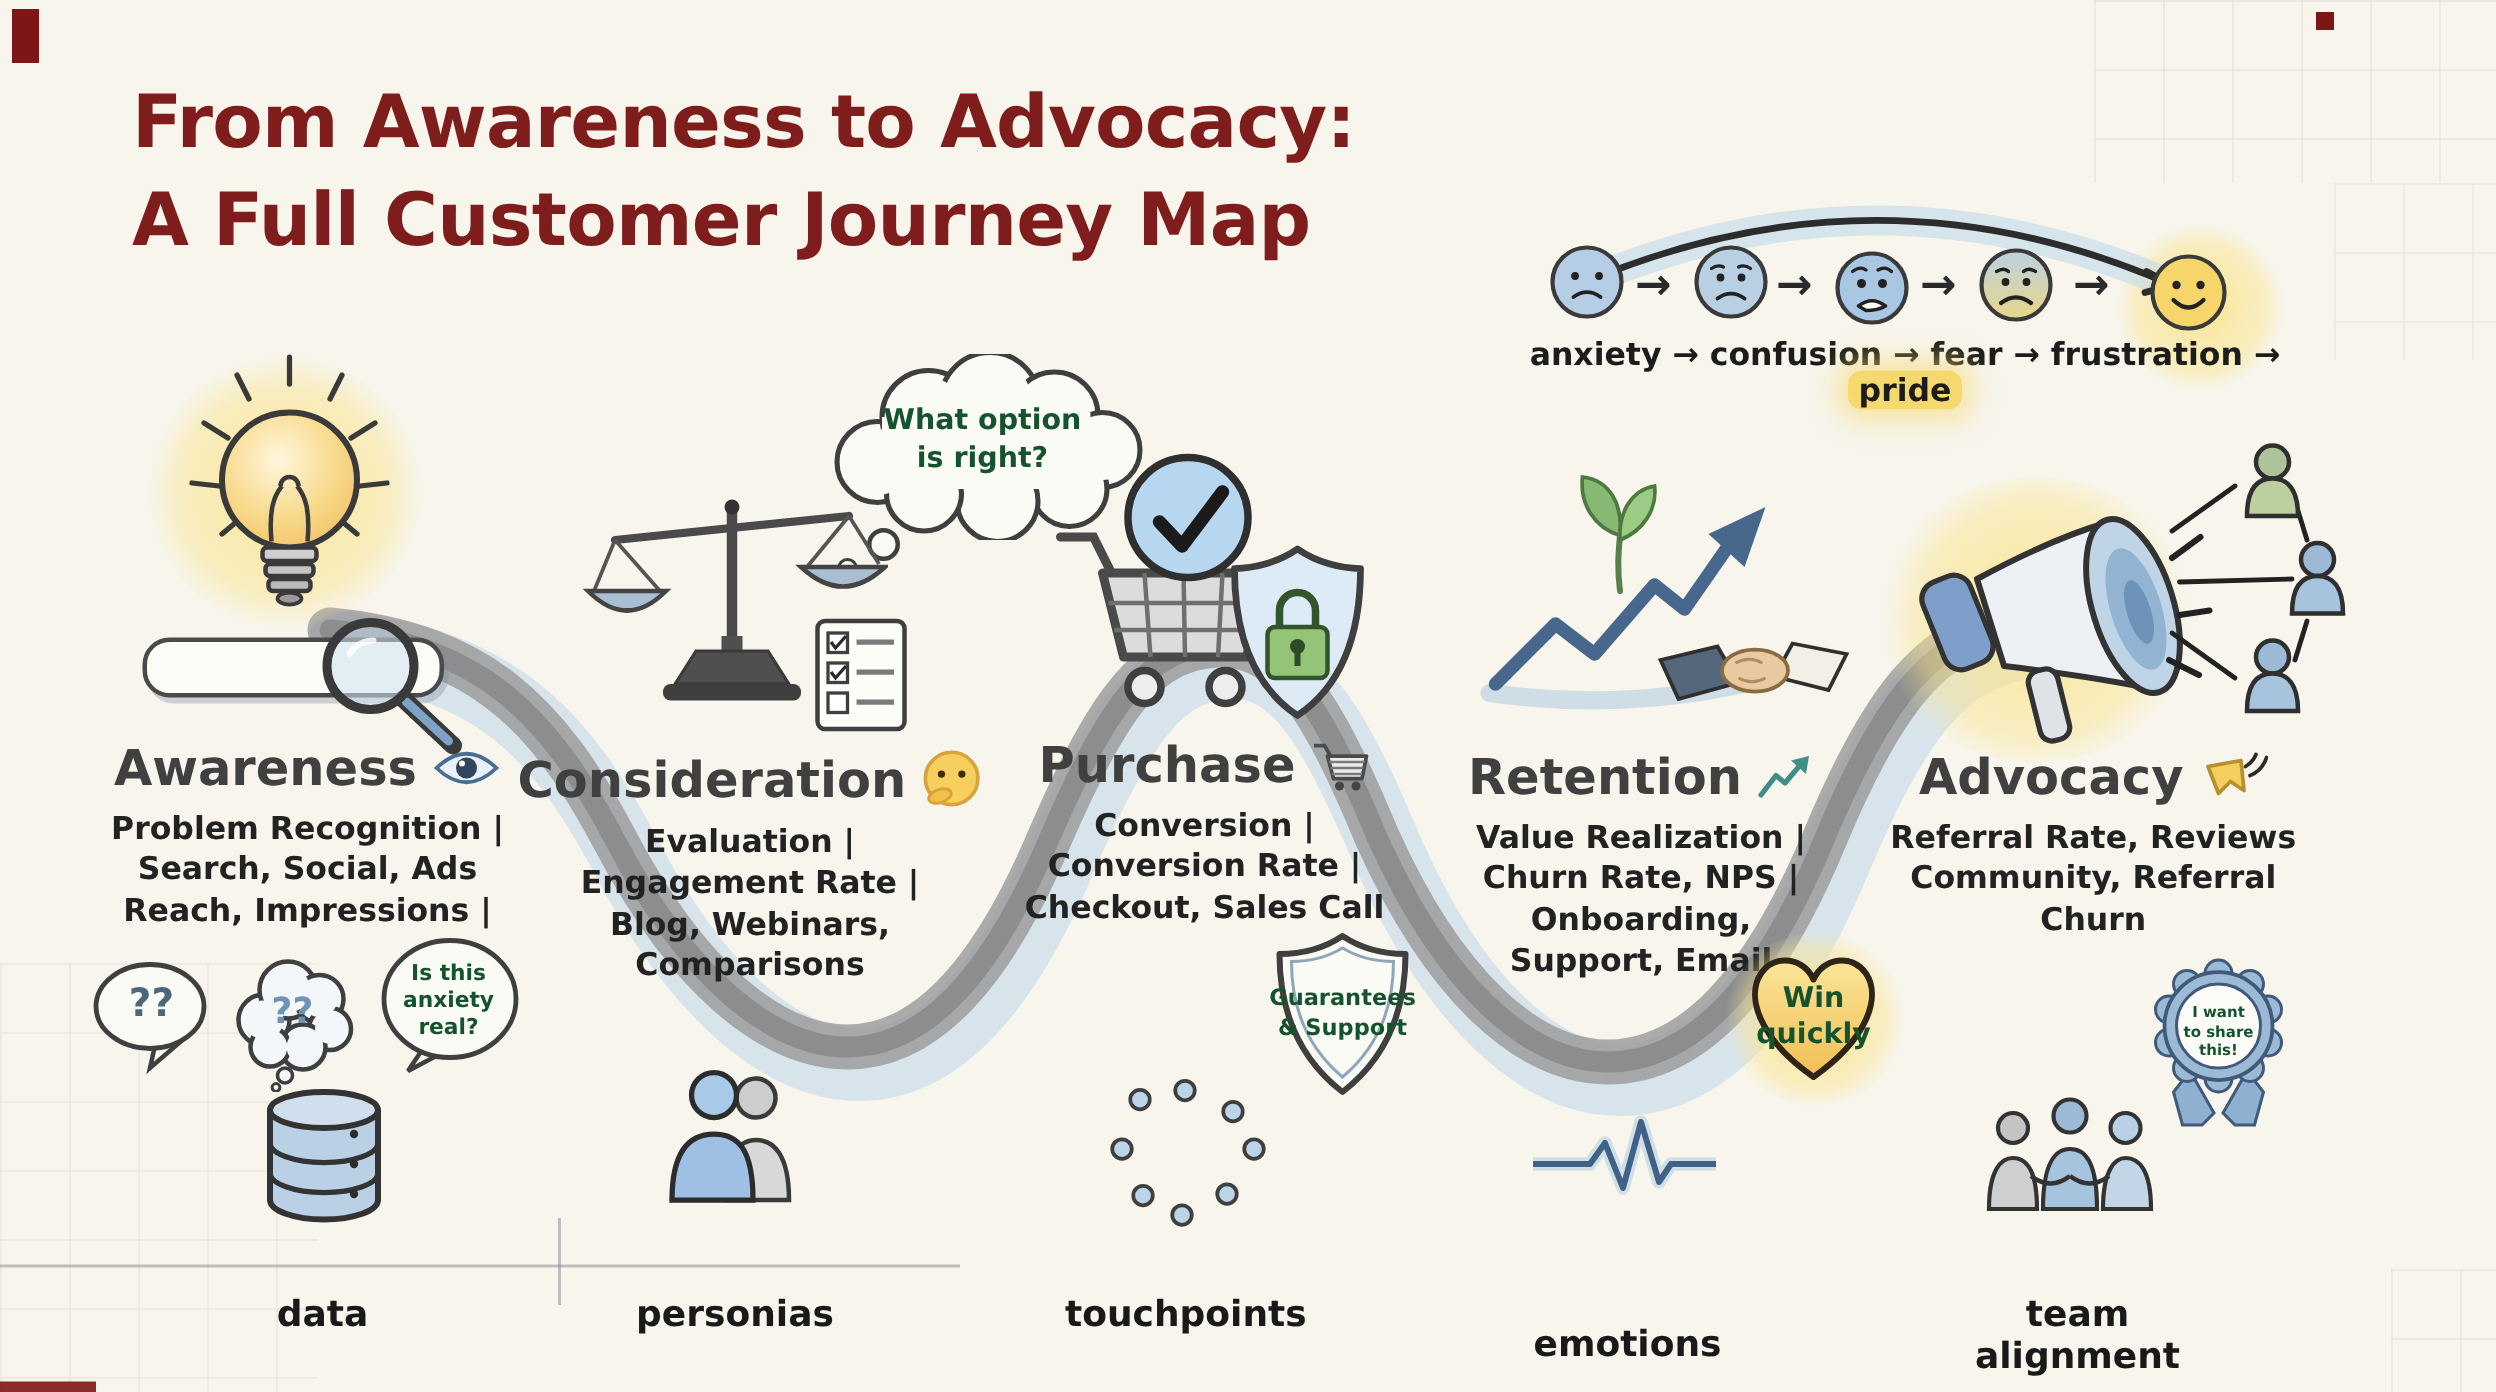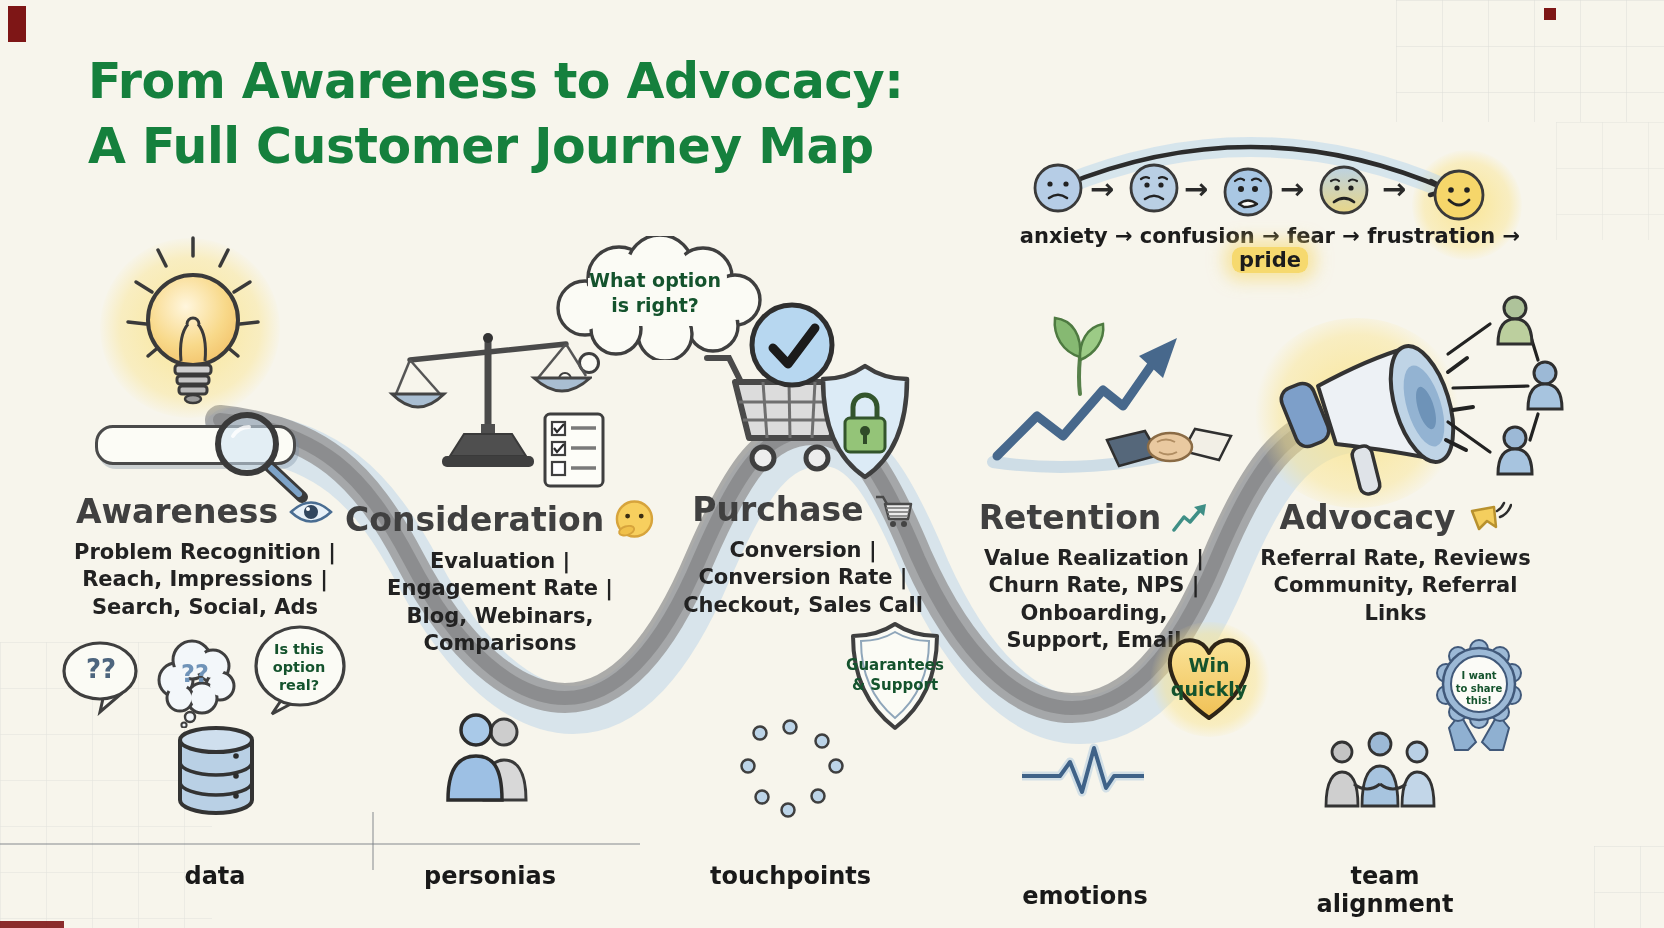--- a/index.html
+++ b/index.html
@@ -2,21 +2,21 @@
 <html><head>
 <meta charset="utf-8">
 <style>
   html,body{margin:0;padding:0;background:#e8e6df;}
   .canvas{
     position:relative;width:1664px;height:928px;overflow:hidden;
     background:#f7f5ec;
     font-family:"DejaVu Sans","Liberation Sans",sans-serif;color:#1f1f1f;
   }
   .abs{position:absolute;}
-  .title{font-size:49px;font-weight:700;line-height:1.32;letter-spacing:-0.5px;color:#15803d;}
+  .title{font-size:49px;font-weight:700;line-height:1.32;letter-spacing:-0.5px;color:#7f1d1d;}
   .grid{
     background-image:
       linear-gradient(to right, rgba(128,138,148,.5) 1.5px, transparent 1.5px),
       linear-gradient(to bottom, rgba(128,138,148,.5) 1.5px, transparent 1.5px);
     background-size:46px 46px;opacity:.22;
   }
   .hline{background:rgba(120,126,132,.45);}
   .vline{background:rgba(120,126,132,.45);}
   .redmark{background:#7e1616;}
   .stage{text-align:center;z-index:5;}
@@ -155,22 +155,22 @@
   <div class="abs stage" style="left:50px;top:492px;width:310px;">
     <div class="stage-head">
       <span>Awareness</span>
       <svg width="46" height="30" viewBox="0 0 46 30">
         <path d="M 3 15 Q 23 -4 43 15 Q 23 34 3 15 Z" fill="#e8f1f8" stroke="#4a6d92" stroke-width="2.5"></path>
         <circle cx="23" cy="15" r="7" fill="#31465e"></circle>
           <circle cx="20" cy="12" r="2" fill="#fff"></circle>
       </svg>
     </div>
     <div class="desc-line">Problem Recognition |</div>
+    <div class="desc-line">Search, Social, Ads</div>
     <div class="desc-line">Reach, Impressions |</div>
-    <div class="desc-line">Search, Social, Ads</div>
   </div>
 
   <div class="abs callout" style="left:60px;top:638px;width:82px;height:78px;">
     <svg width="82" height="78" viewBox="0 0 82 78">
       <path d="M 44 56 L 40 74 L 62 55" fill="#fbfbf5" stroke="#3f3f3f" stroke-width="3"></path>
       <ellipse cx="40" cy="33" rx="36" ry="28" fill="#fbfbf5" stroke="#3f3f3f" stroke-width="3.2"></ellipse>
     </svg>
     <div class="bubble-txt qq" style="top:16px;">??</div>
   </div>
   <div class="abs callout" style="left:146px;top:628px;width:98px;height:100px;">
@@ -198,21 +198,21 @@
       <span>??</span>
     </div>
   </div>
   <div class="abs callout" style="left:250px;top:624px;width:98px;height:94px;">
     <svg width="98" height="94" viewBox="0 0 98 94">
       <path d="M 34 72 L 22 90 L 52 74" fill="#fbfbf5" stroke="#3f3f3f" stroke-width="3"></path>
       <ellipse cx="50" cy="42" rx="44" ry="39" fill="#fbfbf5" stroke="#3f3f3f" stroke-width="3.2"></ellipse>
     </svg>
     <div class="bubble-txt" style="top:16px;">
       <span class="small-line">Is this</span>
-      <span class="small-line">option</span>
+      <span class="small-line">anxiety</span>
       <span class="small-line">real?</span>
     </div>
   </div>
 
   <div class="abs callout" style="left:543px;top:236px;width:224px;height:124px;">
     <svg width="224" height="124" viewBox="0 0 224 124">
       <g fill="#fbfbf5" stroke="#3f3f3f" stroke-width="3.4">
         <circle cx="42" cy="72" r="27"></circle>
           <circle cx="76" cy="42" r="31"></circle>
           <circle cx="117" cy="32" r="33"></circle>
@@ -426,21 +426,21 @@
   <div class="abs stage" style="left:1238px;top:498px;width:315px;">
     <div class="stage-head">
       <span>Advocacy</span>
       <svg width="46" height="38" viewBox="0 0 46 38">
         <path d="M 6 12 L 28 8 L 30 28 L 21 22 L 13 30 Z" fill="#f4ce5e" stroke="#b8912e" stroke-width="2.5" stroke-linejoin="round"></path>
         <path d="M 31 12 q 5 -3 7 -8 M 34 18 q 8 -3 11 -12" fill="none" stroke="#2c2c2c" stroke-width="2.5" stroke-linecap="round"></path>
       </svg>
     </div>
     <div class="desc-line">Referral Rate, Reviews</div>
     <div class="desc-line">Community, Referral</div>
-    <div class="desc-line">Links</div>
+    <div class="desc-line">Churn</div>
   </div>
 
   <div class="abs callout" style="left:1428px;top:636px;width:102px;height:118px;">
     <svg width="102" height="118" viewBox="0 0 102 118">
       <polygon points="32,78 48,106 40,114 27,114 21,92" fill="#8fb0d1" stroke="#41597a" stroke-width="2"></polygon>
       <polygon points="70,78 54,106 62,114 75,114 81,92" fill="#8fb0d1" stroke="#41597a" stroke-width="2"></polygon>
       <g fill="#9cb9d6" stroke="#41597a" stroke-width="2">
         <circle cx="51" cy="13" r="9"></circle>
           <circle cx="72" cy="20" r="9"></circle>
           <circle cx="84" cy="37" r="9"></circle>

